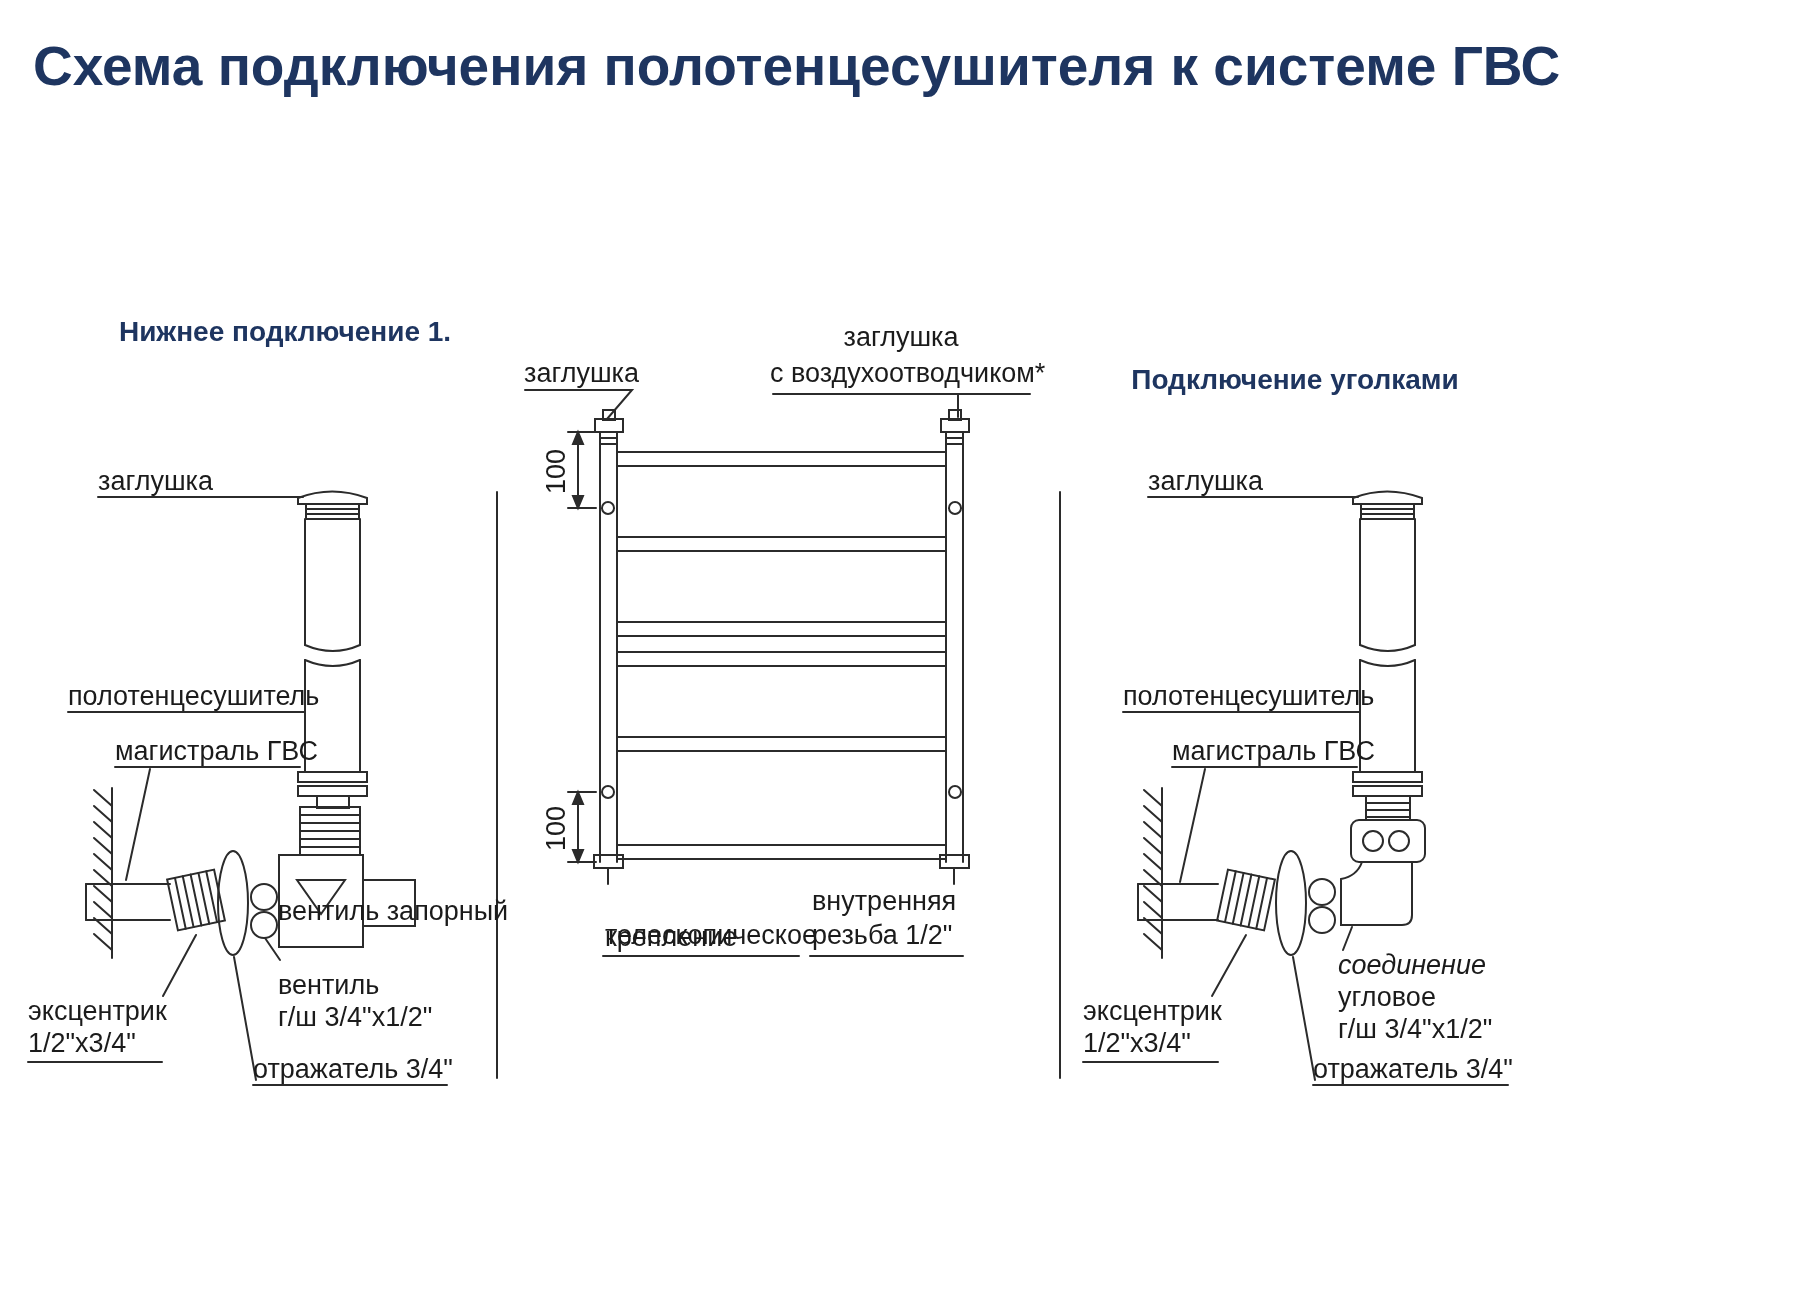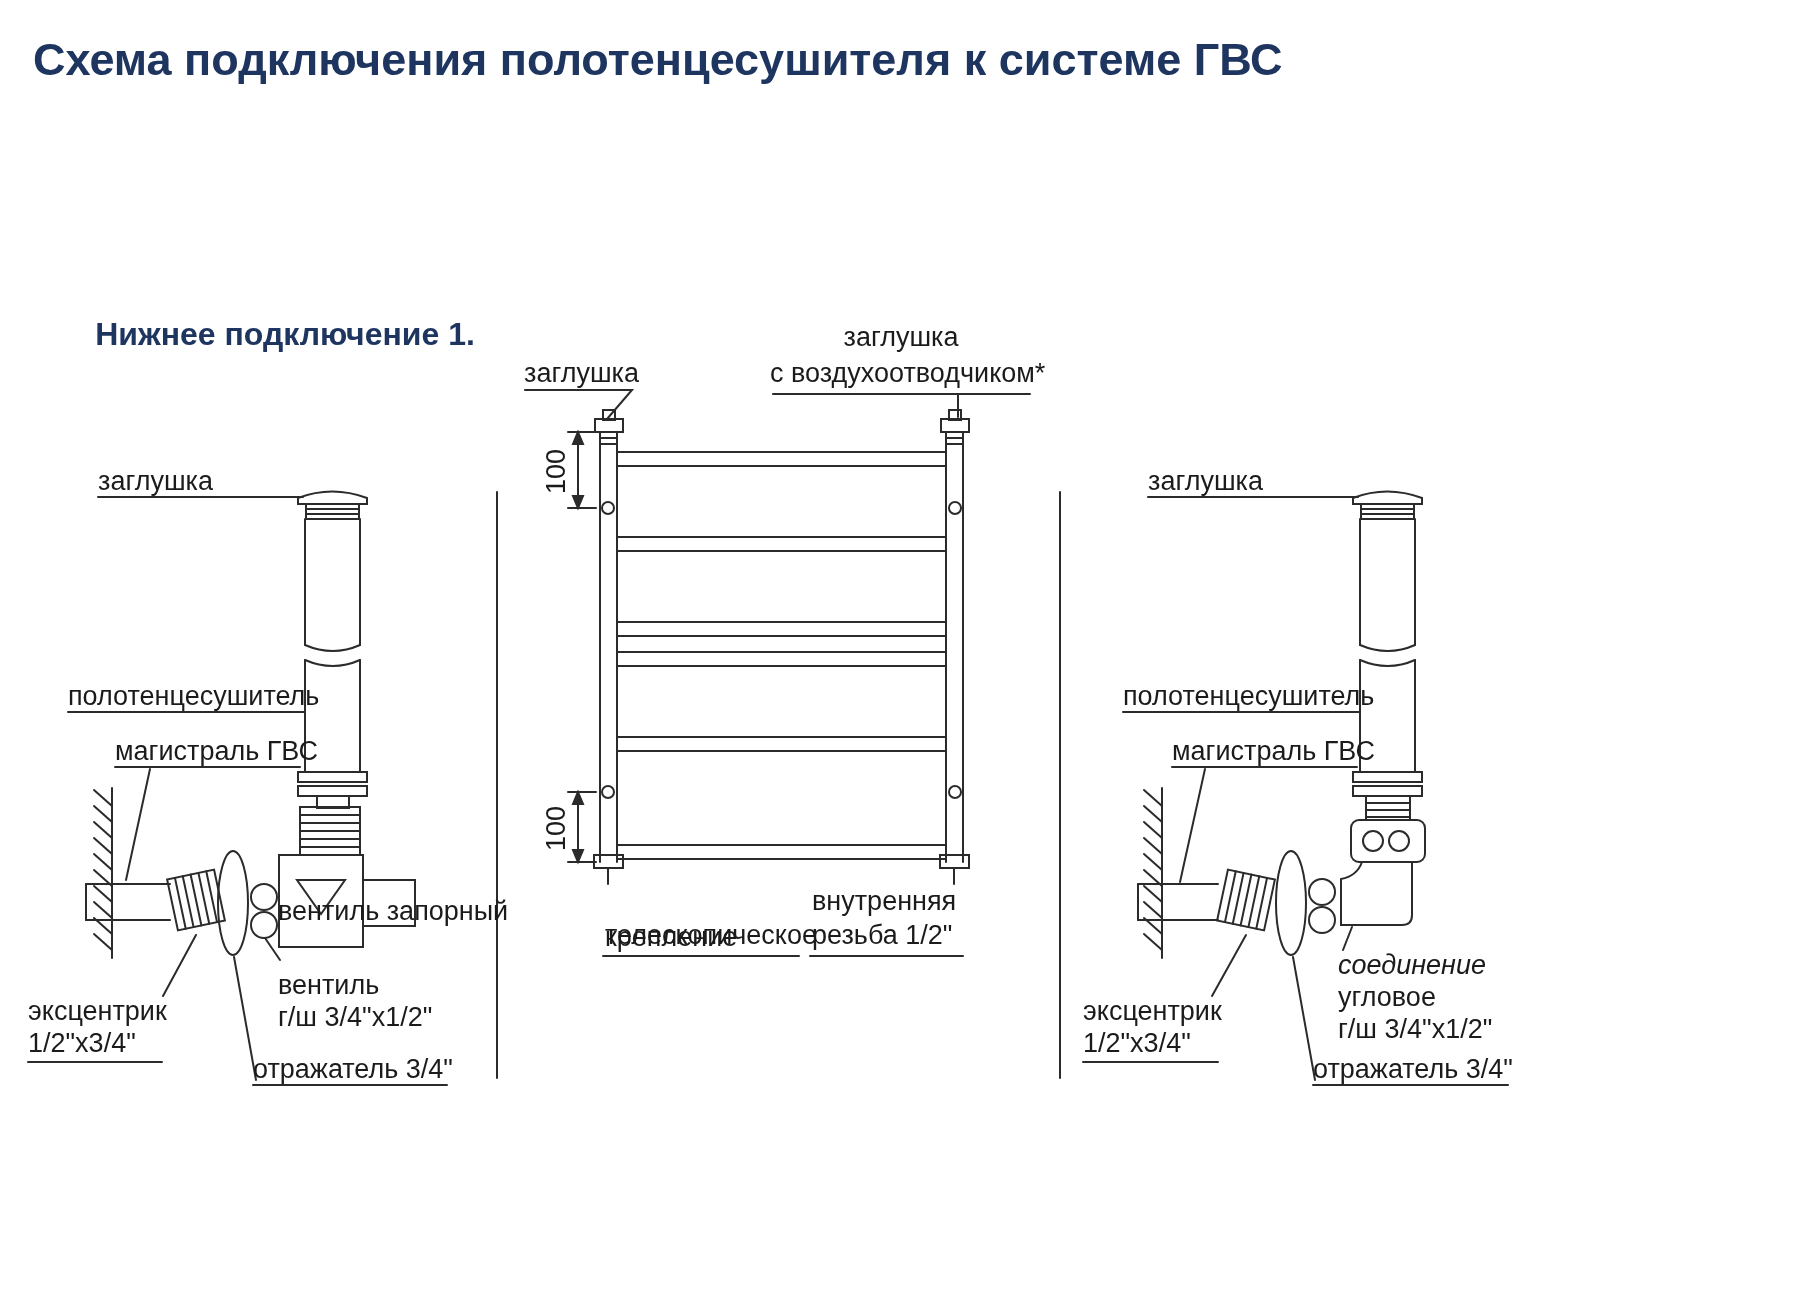--- a/index.html
+++ b/index.html
@@ -4,25 +4,25 @@
 <style>
   * { margin:0; padding:0; box-sizing:border-box; }
   html,body { background:#ffffff; }
   body {
     width:1800px; height:1301px; position:relative; overflow:hidden;
     font-family:"Liberation Sans", sans-serif;
   }
   .page { position:absolute; inset:0; }
   .title {
     position:absolute; left:33px; top:34px;
-    font-size:45px; font-weight:bold; color:#1e3560; white-space:nowrap;
+    font-size:55px; font-weight:bold; color:#1e3560; white-space:nowrap;
   }
   .hd {
     position:absolute; width:400px; text-align:center;
-    font-size:32px; font-weight:bold; color:#1e3560; white-space:nowrap;
+    font-size:28px; font-weight:bold; color:#1e3560; white-space:nowrap;
   }
   .lbl {
     position:absolute; font-size:27px; color:#1b1b1b; white-space:nowrap;
   }
   .ctr { width:262px; text-align:center; }
   .rot { width:56px; text-align:center; transform:rotate(-90deg); }
   svg.art { position:absolute; left:0; top:0; }
 </style>
 </head>
 <body>
@@ -249,20 +249,21 @@
           <rect x="1353" y="786" width="69" height="10"></rect>
         </g>
       </g>
     </g>
   </svg>
 
   <h1 class="title">Схема подключения полотенцесушителя к системе ГВС</h1>
 
   <div class="hd" style="left:85px; top:316px;">Нижнее подключение 1.</div>
 
+  <div class="hd" style="left:1095px; top:364px;">Подключение уголками</div>
 
   <span class="lbl" style="left:98px; top:466px;">заглушка</span>
   <span class="lbl" style="left:68px; top:681px;">полотенцесушитель</span>
   <span class="lbl" style="left:115px; top:736px;">магистраль ГВС</span>
   <span class="lbl" style="left:278px; top:896px;">вентиль запорный</span>
   <span class="lbl" style="left:278px; top:970px;">вентиль</span>
   <span class="lbl" style="left:278px; top:1002px;">г/ш 3/4"х1/2"</span>
   <span class="lbl" style="left:28px; top:996px;">эксцентрик</span>
   <span class="lbl" style="left:28px; top:1028px;">1/2"х3/4"</span>
   <span class="lbl" style="left:253px; top:1054px;">отражатель 3/4"</span>

